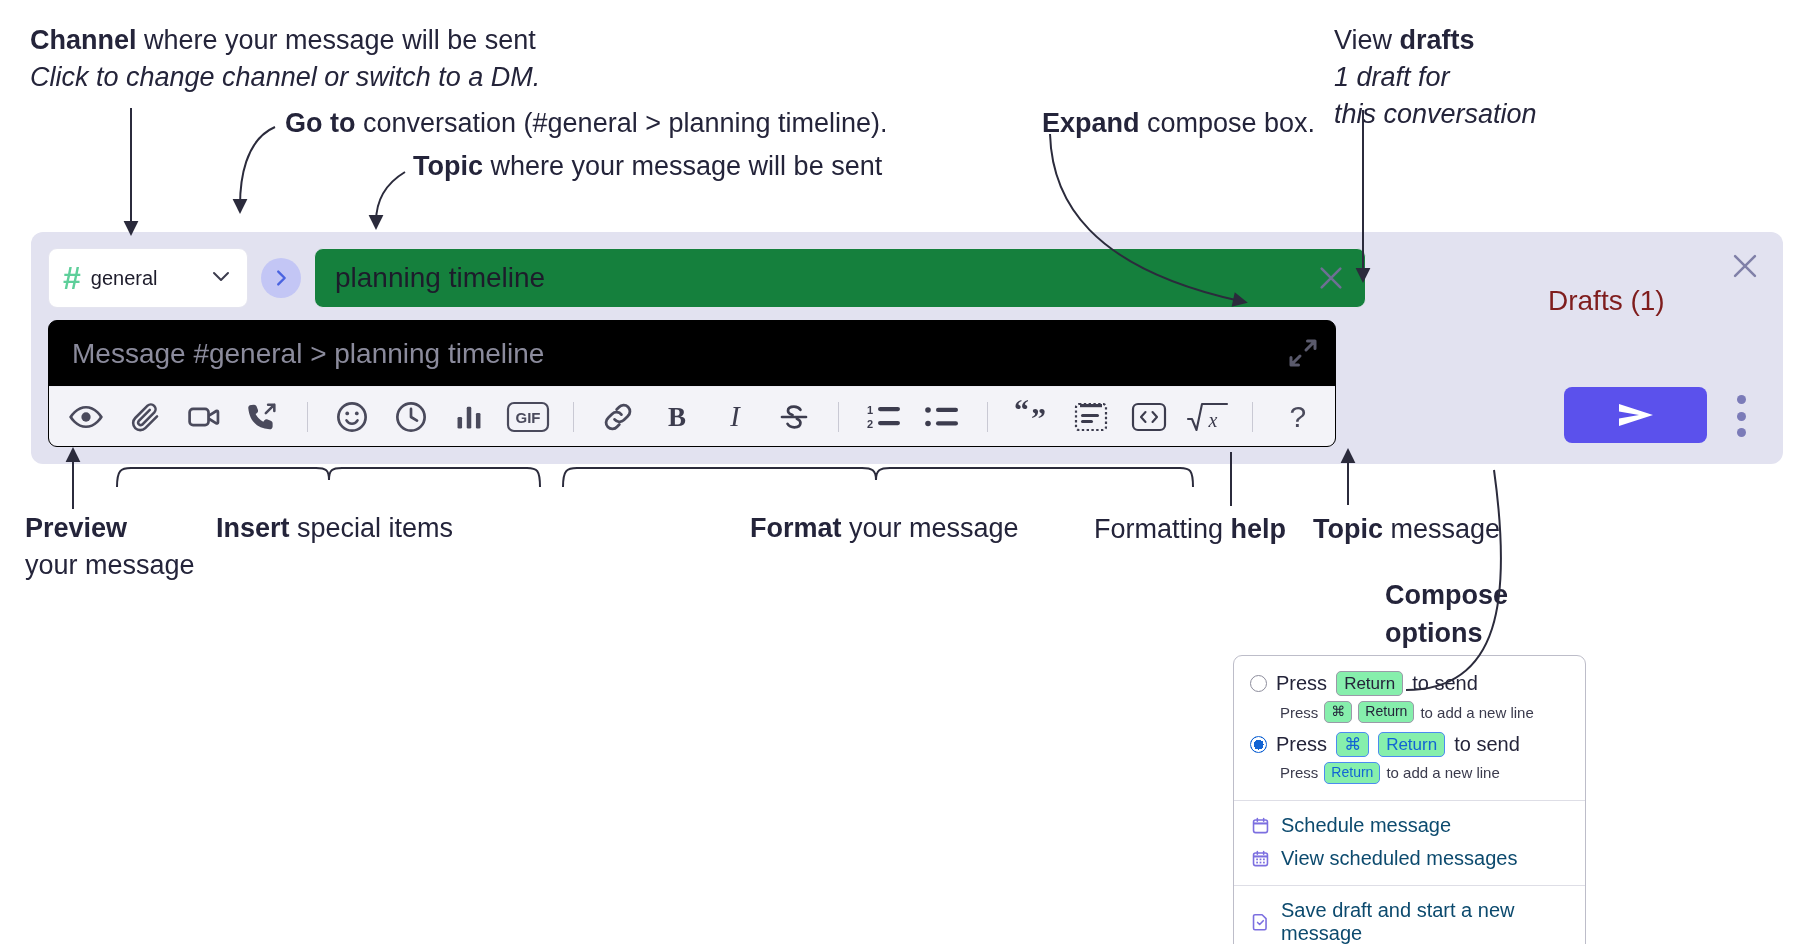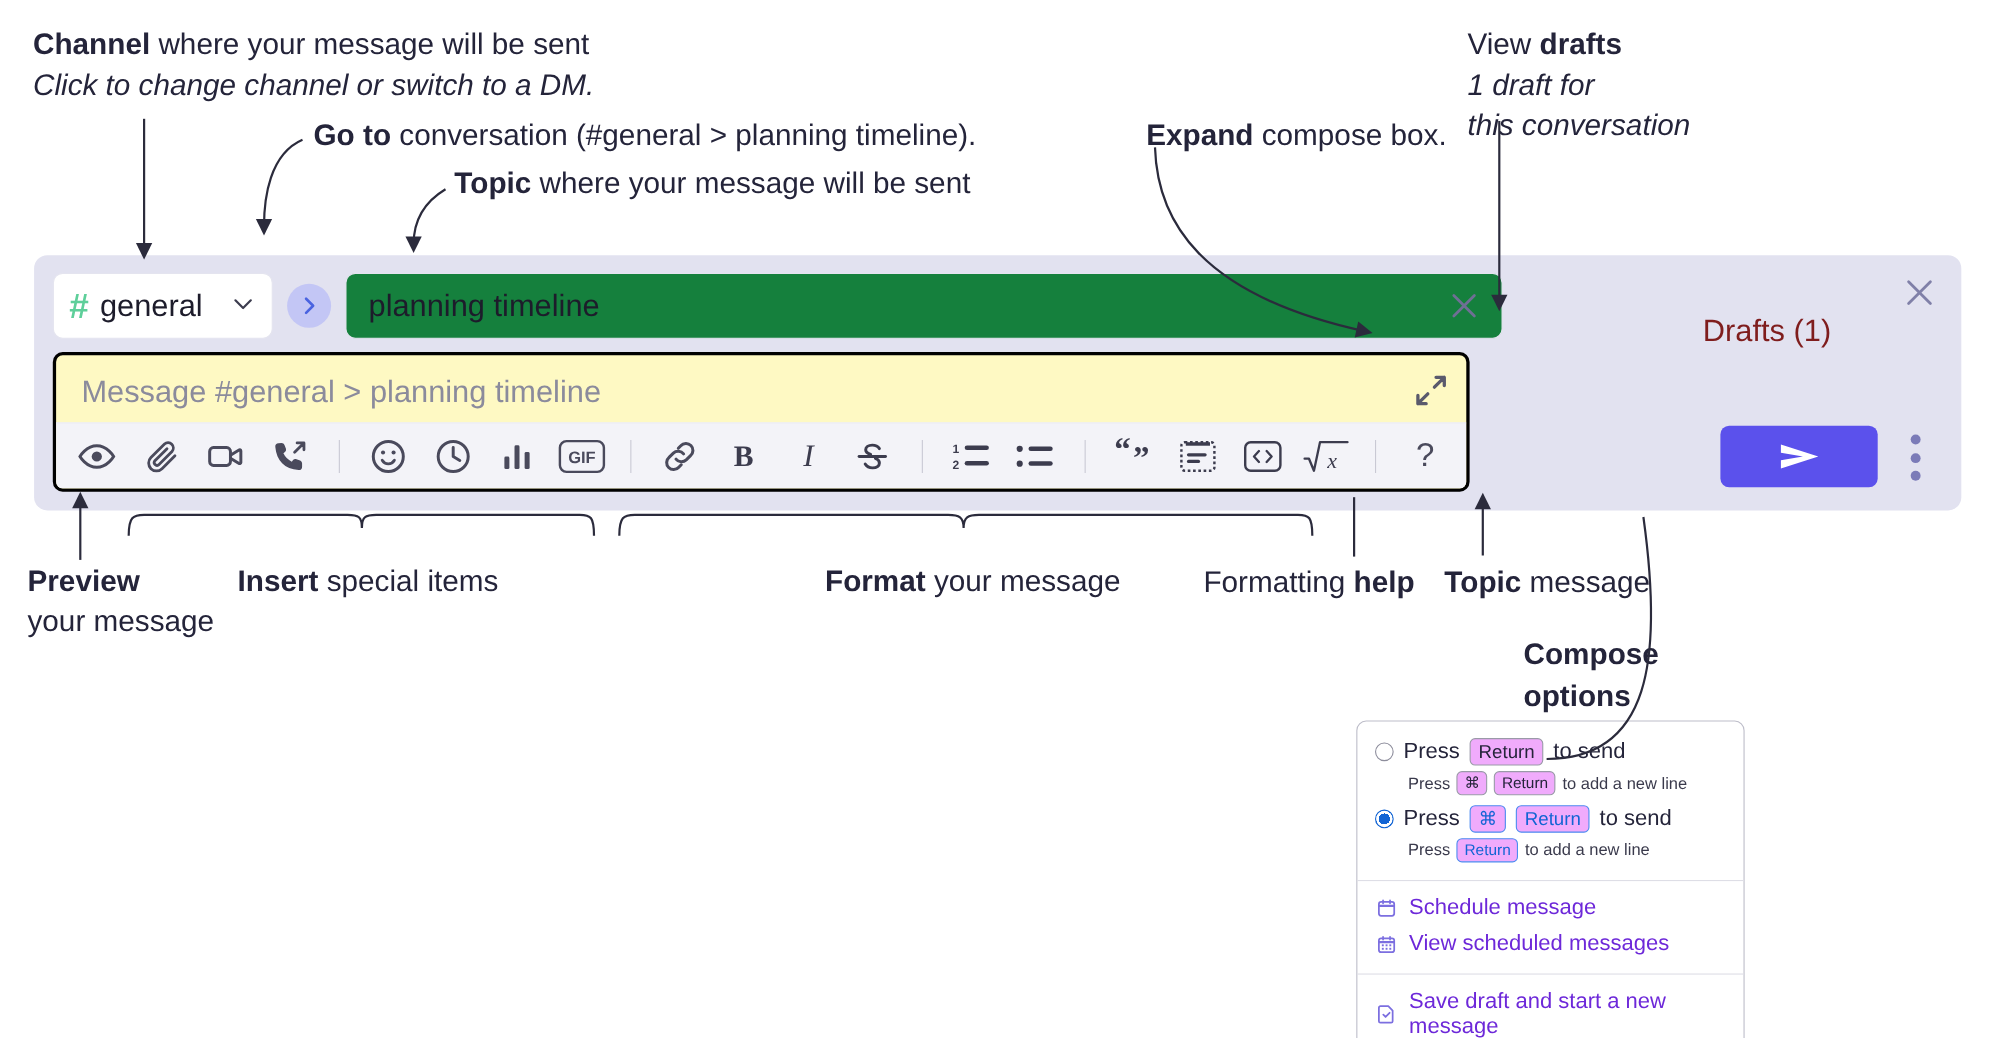--- a/index.html
+++ b/index.html
@@ -24,37 +24,37 @@
   .composer {
     position: absolute; left: 31px; top: 232px; width: 1752px; height: 232px;
     background: #e2e2f0; border-radius: 12px;
   }
   .row-top { position: absolute; left: 17px; top: 16px; display: flex; align-items: center; gap: 13px; }
   .chan-select {
     width: 200px; height: 60px; background: #fff; border: 1px solid #e4e4ef; border-radius: 9px;
     display: flex; align-items: center; gap: 10px; padding: 0 14px;
   }
   .chan-hash { font-size: 32px; font-weight: 700; color: #5ecf9a; line-height: 1; }
-  .chan-name { font-size: 28px; color: #1d1c2b; text-align: center; }
+  .chan-name { font-size: 20px; color: #1d1c2b; text-align: center; }
   .chan-caret { margin-left: auto; }
   .goto-btn {
     width: 40px; height: 40px; border-radius: 50%; background: #c3c6f5;
     display: flex; align-items: center; justify-content: center; flex: 0 0 auto;
   }
   .topic-field {
     width: 1052px; height: 60px; background: #15803d; border: 1px solid #e4e4ef; border-radius: 9px;
     display: flex; align-items: center; padding: 0 14px 0 20px;
   }
   .topic-text { font-size: 28px; color: #1d1c2b; }
   .topic-clear { margin-left: auto; display: flex; align-items: center; justify-content: center; width: 40px; height: 40px; }
 
   
   .msgbox {
     position: absolute; left: 17px; top: 88px; width: 1288px; height: 127px;
-    background: #fef9c3; border: 3px solid #000000; border-radius: 9px; overflow: hidden;
+    background: #000000; border: 1px solid #000000; border-radius: 9px; overflow: hidden;
   }
   .msg-placeholder { position: absolute; left: 23px; top: 17px; font-size: 28px; color: #8b8b9c; }
   .expand-btn { position: absolute; right: 14px; top: 14px; width: 36px; height: 36px; }
   .toolbar {
     position: absolute; left: 0; right: 0; bottom: 0; height: 60px;
     background: #f3f3f8; border-top: 1px solid #ececf4;
     display: flex; align-items: center; padding: 0 14px; gap: 12px;
   }
   .tbtn { width: 57px; height: 46px; display: flex; align-items: center; justify-content: center; }
   .tsep { width: 1px; height: 30px; background: #c9c9d4; margin: 0 9px; flex: 0 0 auto; }
@@ -79,26 +79,26 @@
     background: #fff; border: 1px solid #bdbdc9; border-radius: 9px;
     padding: 12px 0 8px 0;
   }
   .opt-row { display: flex; align-items: center; gap: 9px; padding: 3px 16px; font-size: 20px; color: #24243a; }
   .opt-sub { display: flex; align-items: center; gap: 6px; padding: 2px 16px 6px 46px; font-size: 15px; color: #3a3a4c; }
   .radio { width: 17px; height: 17px; border-radius: 50%; border: 1.6px solid #8d8d9c; flex: 0 0 auto; }
   .radio.on { border-color: #1264d4; background:
       radial-gradient(circle at center, #1264d4 0 5px, #fff 5px 7.5px, #1264d4 7.5px); }
   .key {
     border: 1px solid #9a9aa8; border-radius: 5px; padding: 1px 7px;
-    font-size: 17px; color: #24243a; background: #f0abfc; line-height: 1.25; white-space: nowrap;
+    font-size: 17px; color: #24243a; background: #86efac; line-height: 1.25; white-space: nowrap;
   }
   .key.sm { font-size: 14px; padding: 1px 6px; }
   .key.blue { border-color: #4c8bf0; color: #1264d4; }
   .popup hr { border: none; border-top: 1px solid #dedee6; margin: 10px 0 8px 0; }
-  .menu-item { display: flex; align-items: center; gap: 11px; padding: 5px 16px; font-size: 20px; color: #6d28d9; }
+  .menu-item { display: flex; align-items: center; gap: 11px; padding: 5px 16px; font-size: 20px; color: #0c4a6e; }
   .mi-icon { width: 20px; height: 20px; flex: 0 0 auto; display: flex; align-items: center; justify-content: center; }
 </style>
 </head>
 <body>
 
 <div id="root">
 
   <div class="anno" style="left:30px; top:22px;">
     <div><b>Channel</b><span> where your message will be sent</span></div>
     <div><i>Click to change channel or switch to a DM.</i></div>

